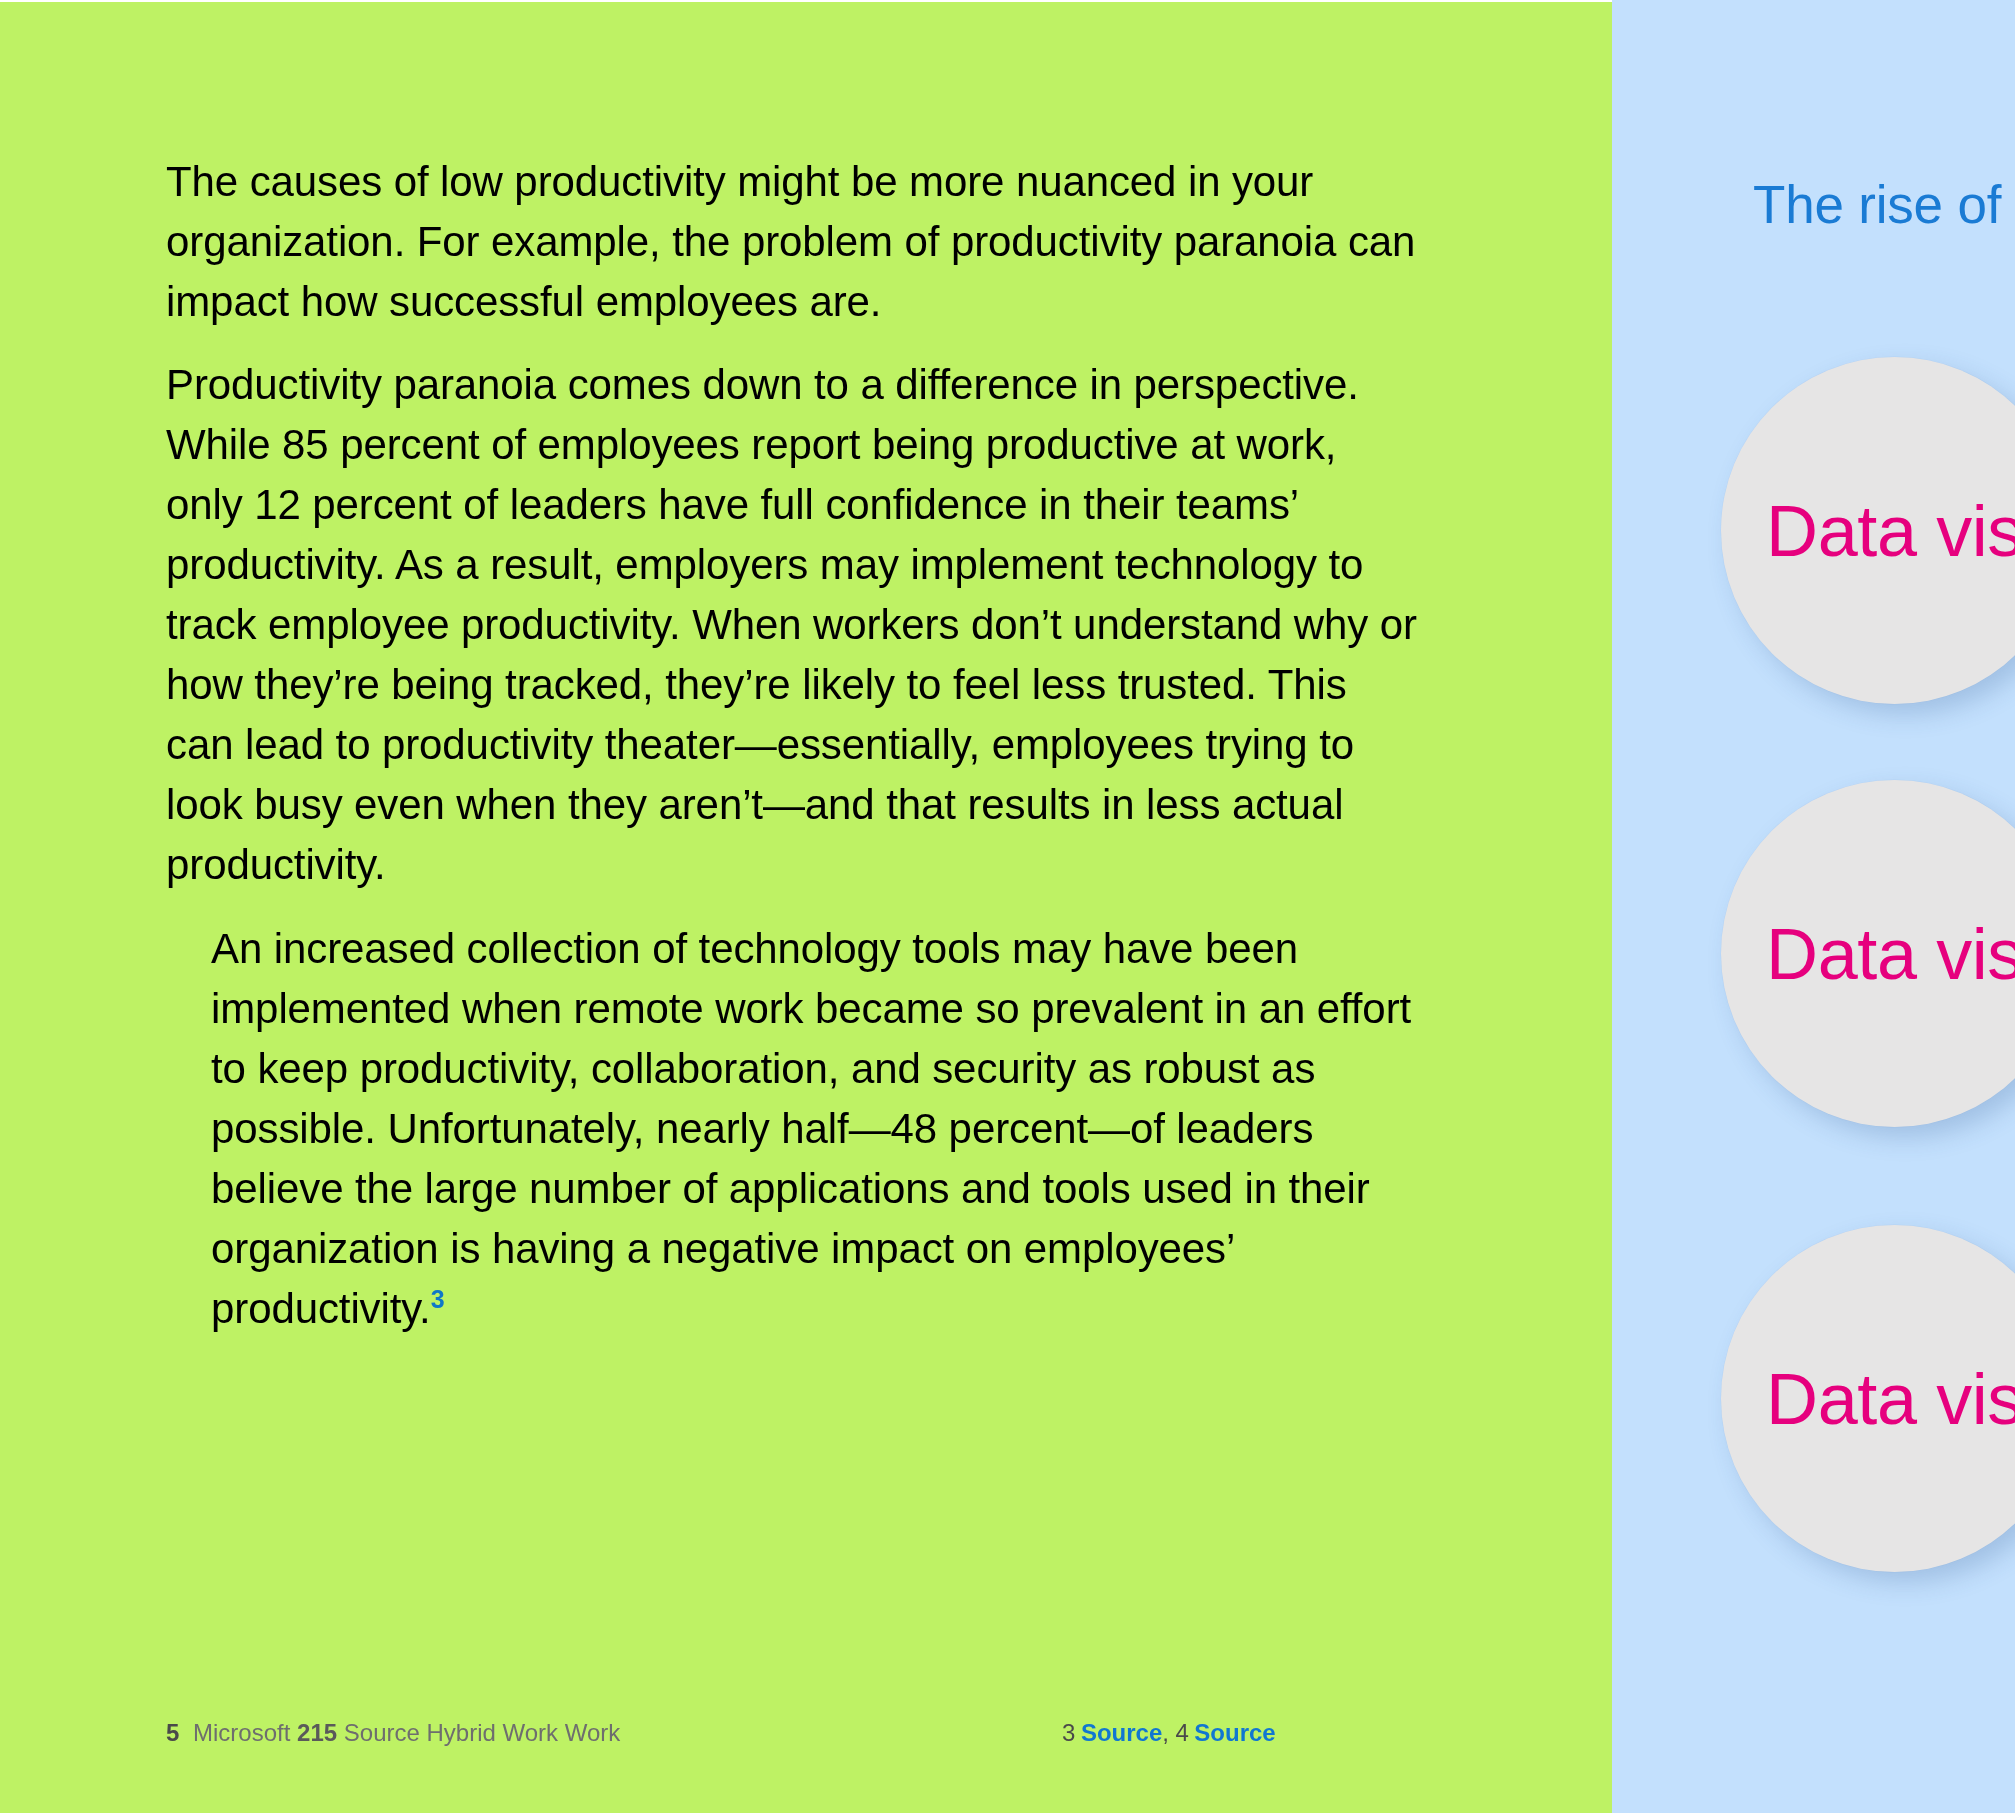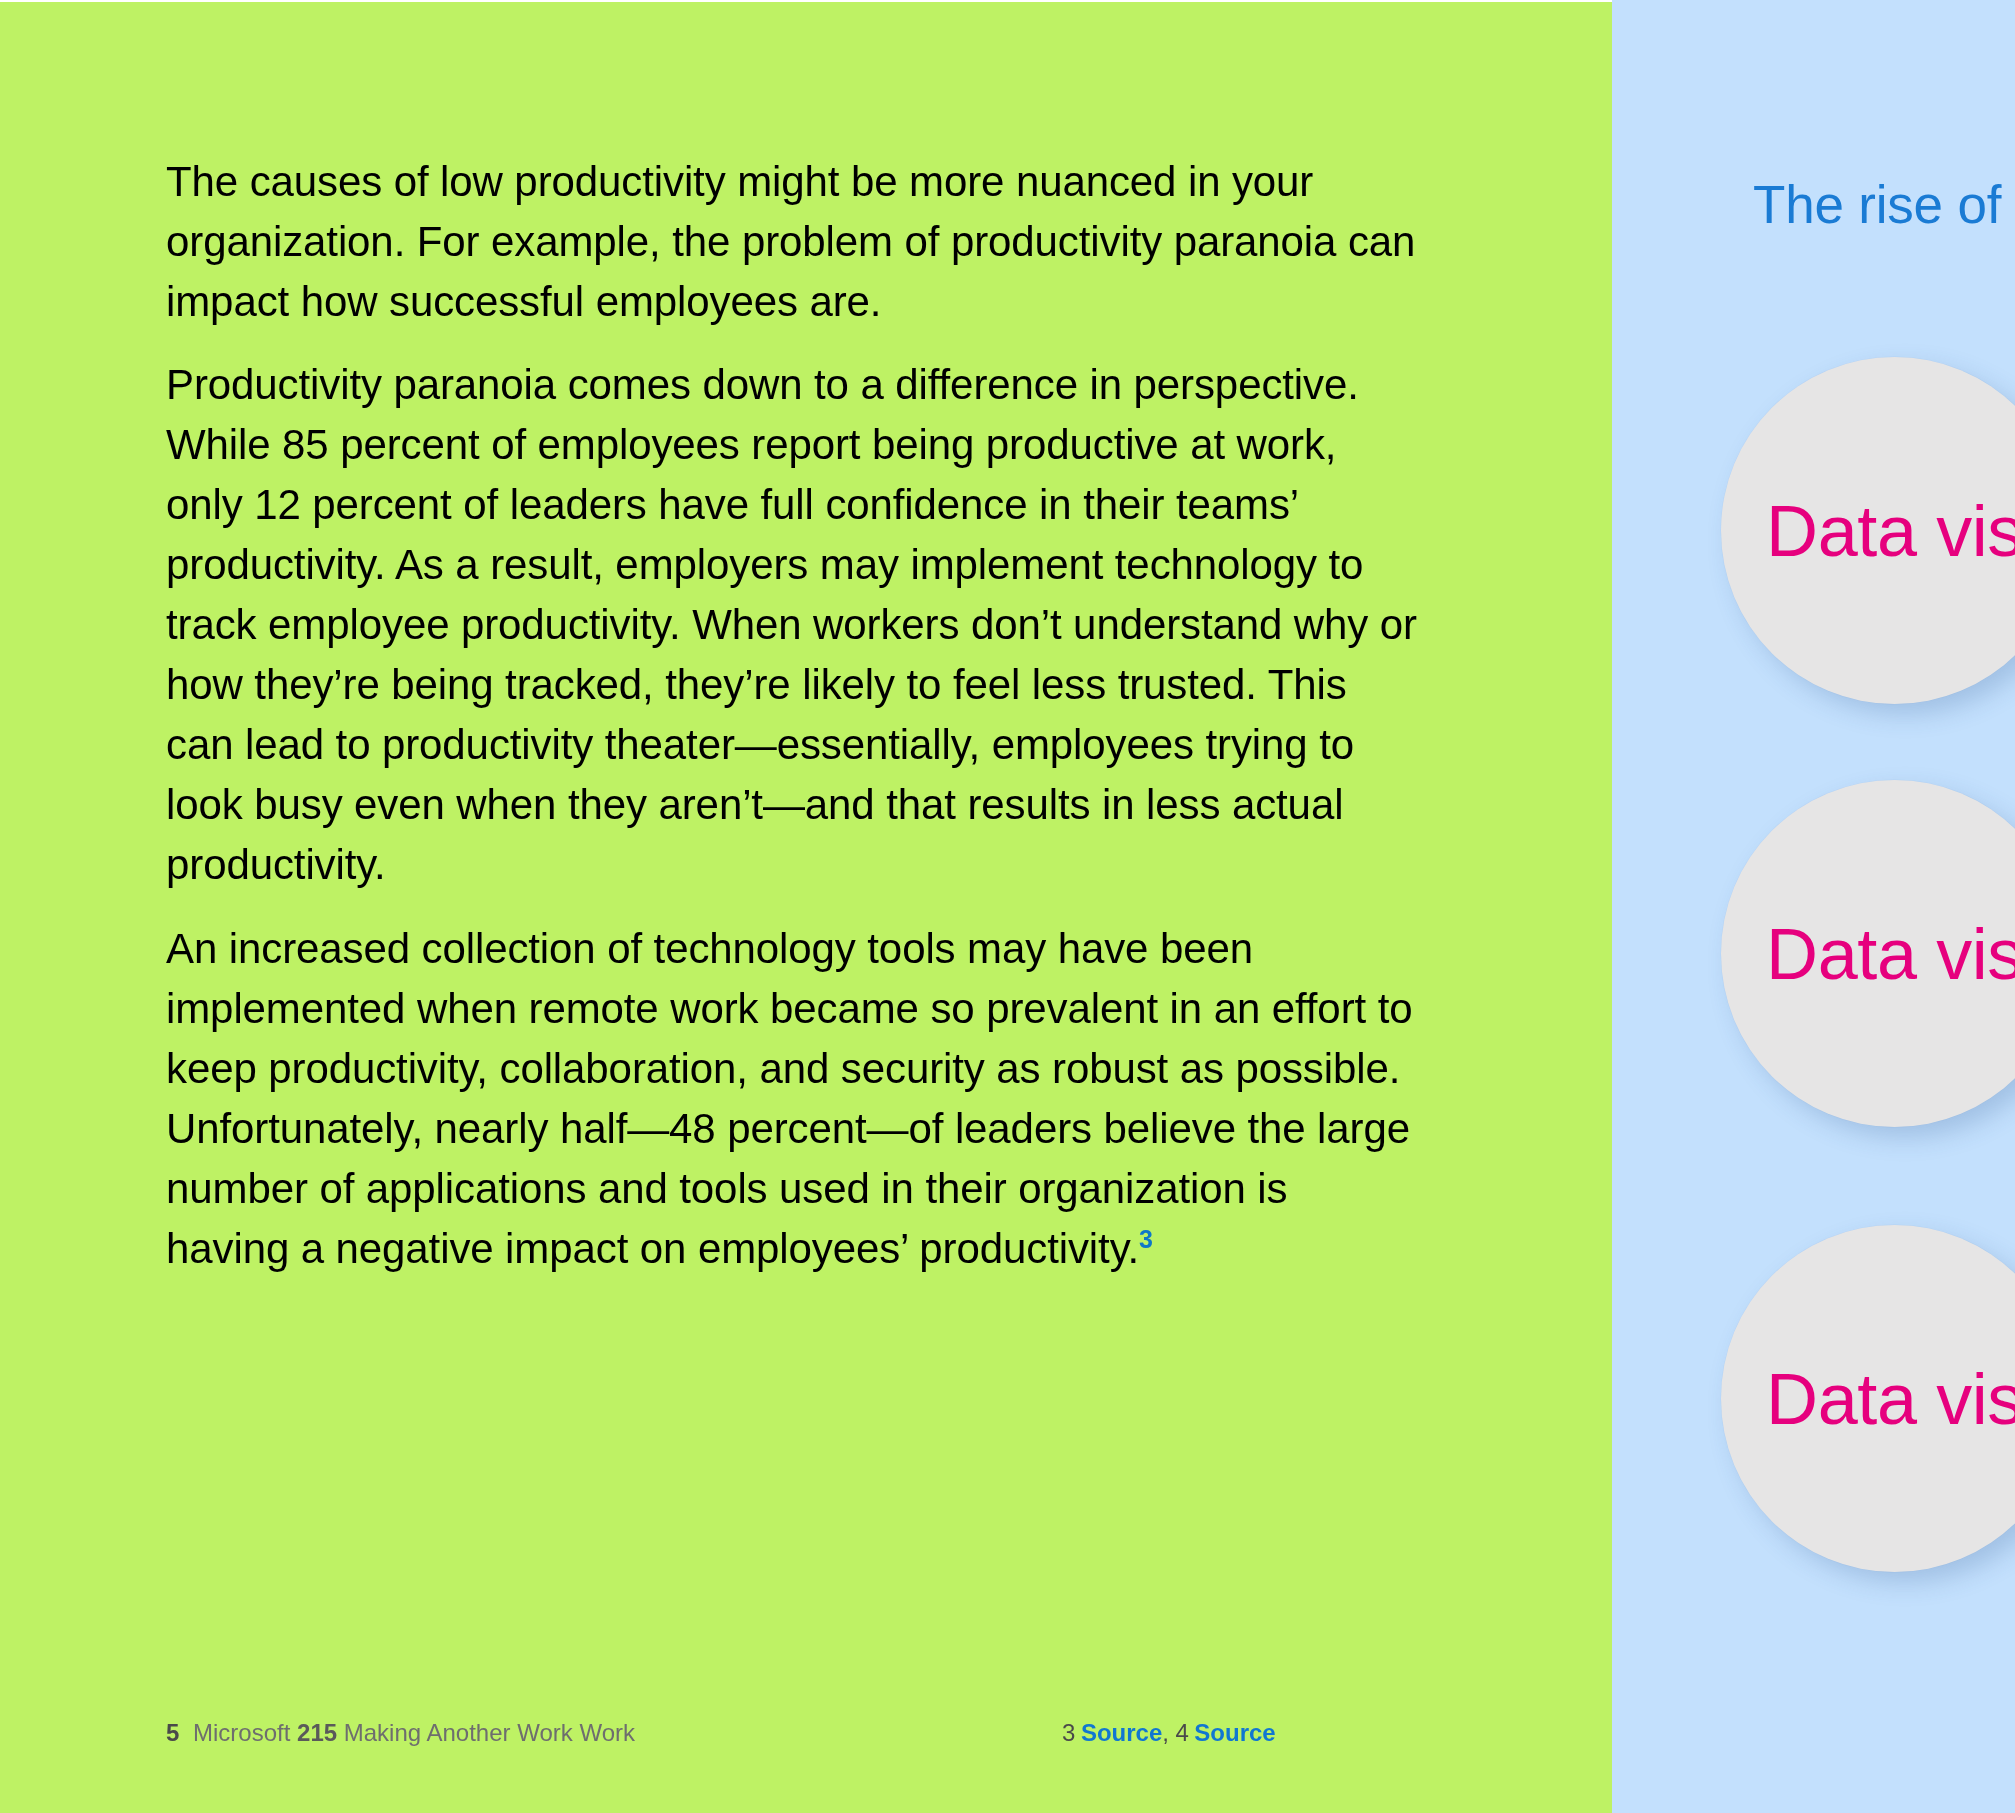--- a/index.html
+++ b/index.html
@@ -43,21 +43,21 @@
   }
 
   .body-para {
     margin: 0 0 23.4px 0;
     font-size: 42px;
     line-height: 60px;
     color: #000000;
     font-weight: 400;
     letter-spacing: -0.1px;
   }
-  .body-para:last-child { margin-bottom: 0; }
+  .body-para:last-child { margin-bottom: 0; margin-left: 45px; }
 
   .fn-ref {
     color: #0F77C8;
     font-weight: 700;
     font-size: 25px;
     vertical-align: super;
     line-height: 0;
     letter-spacing: 0;
   }
 
@@ -188,21 +188,21 @@
 
     <div class="body-copy">
       <p class="body-para">The causes of low productivity might be more nuanced in your organization. For example, the problem of productivity paranoia can impact how successful employees are.</p>
       <p class="body-para">Productivity paranoia comes down to a difference in perspective. While 85 percent of employees report being productive at work, only 12 percent of leaders have full confidence in their teams’ productivity. As a result, employers may implement technology to track employee productivity. When workers don’t understand why or how they’re being tracked, they’re likely to feel less trusted. This can lead to productivity theater—essentially, employees trying to look busy even when they aren’t—and that results in less actual productivity.</p>
       <p class="body-para"><span>An increased collection of technology tools may have been implemented when remote work became so prevalent in an effort to keep productivity, collaboration, and security as robust as possible. Unfortunately, nearly half—48 percent—of leaders believe the large number of applications and tools used in their organization is having a negative impact on employees’ productivity.</span><sup class="fn-ref">3</sup></p>
     </div>
 
     <div class="footer">
       <div class="footer-left">
         <span class="page-num">5</span>
-        <span class="footer-brand"><span>Microsoft </span><span class="brand-strong">215</span><span> Making Another Work Work</span></span>
+        <span class="footer-brand"><span>Microsoft </span><span class="brand-strong">215</span><span> Source Hybrid Work Work</span></span>
       </div>
 
       <div class="footer-sources">
         <span class="src-num">3</span>
           <a class="src-link" href="#">Source</a>
           <span class="src-sep">,</span>
           <span class="src-num">4</span>
           <a class="src-link" href="#">Source</a>
       </div>
     </div>

